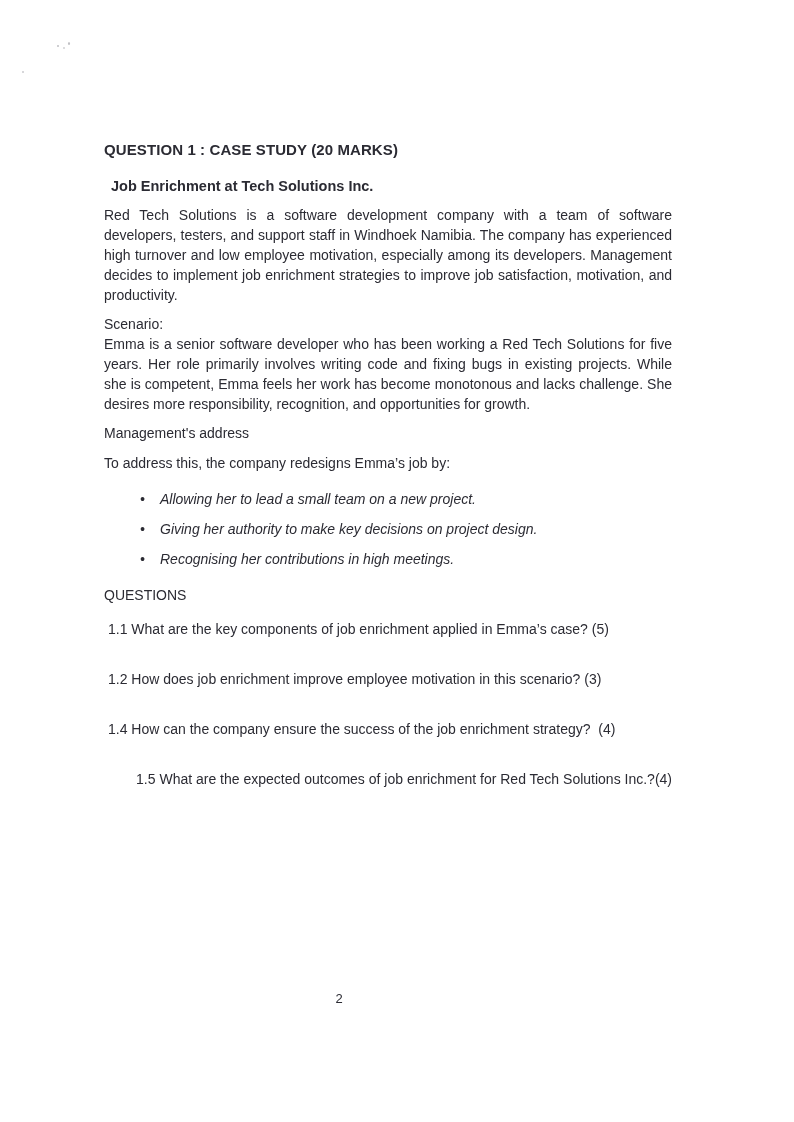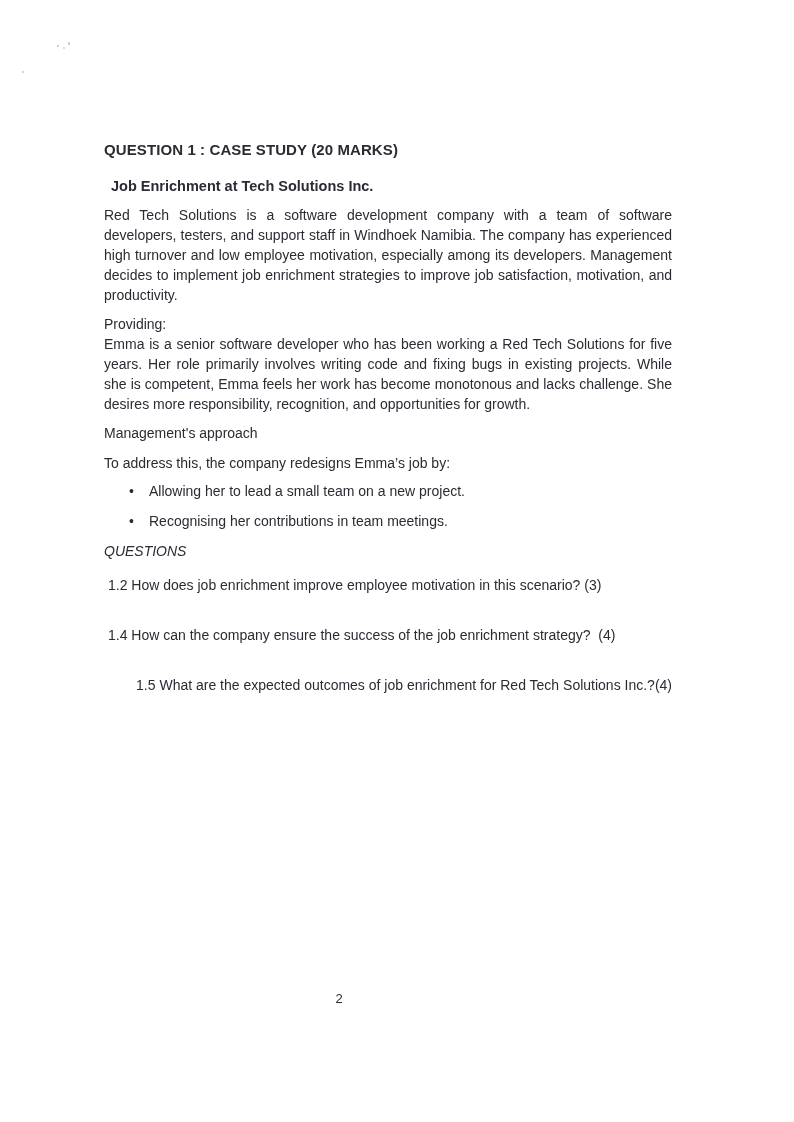--- a/index.html
+++ b/index.html
@@ -41,36 +41,37 @@
   .label { margin: 0; }
   .para {
     margin: 0;
     text-align: justify;
     text-justify: inter-word;
   }
   .approach-label { margin: 0 0 10px 0; }
   .intro { margin: 0 0 8px 0; }
   .bullets {
     list-style: none;
-    margin: 5px;
+    margin: 16px;
     padding: 0;
+    font-style: italic;
   }
   .bullets li {
     position: relative;
     padding-left: 40px;
     margin: 0 0 10px 0;
   }
   .bullets li::before {
     content: "\2022";
     position: absolute;
     left: 20px;
     top: 0;
     font-size: 14px;
   }
-  .questions-label { margin: 8px 0 4px 0; font-style: italic; }
+  .questions-label { margin: 8px 0 4px 0; }
   .question {
     margin: 14px 0 30px 0;
     padding-left: 4px;
   }
   .question:last-child { margin-bottom: 0; text-align: right; }
   .page-number {
     position: absolute;
     left: 0;
     right: 0;
     top: 991px;
@@ -105,40 +106,44 @@
 
     <div class="title">QUESTION 1 : CASE STUDY (20 MARKS)</div>
 
     <div class="subtitle">Job Enrichment at Tech Solutions Inc.</div>
 
     <div class="block">
       <p class="para">Red Tech Solutions is a software development company with a team of software developers, testers, and support staff in Windhoek Namibia. The company has experienced high turnover and low employee motivation, especially among its developers. Management decides to implement job enrichment strategies to improve job satisfaction, motivation, and productivity.</p>
     </div>
 
     <div class="block">
-      <div class="label">Providing:</div>
+      <div class="label">Scenario:</div>
       <p class="para">Emma is a senior software developer who has been working a Red Tech Solutions for five years. Her role primarily involves writing code and fixing bugs in existing projects. While she is competent, Emma feels her work has become monotonous and lacks challenge. She desires more responsibility, recognition, and opportunities for growth.</p>
     </div>
 
-    <div class="label approach-label">Management's approach</div>
+    <div class="label approach-label">Management's address</div>
 
     <p class="intro">To address this, the company redesigns Emma’s job by:</p>
 
     <ul class="bullets">
       <li>
         <span>Allowing her to lead a small team on a new project.</span>
       </li>
       <li>
-        <span>Recognising her contributions in team meetings.</span>
+        <span>Giving her authority to make key decisions on project design.</span>
+      </li>
+      <li>
+        <span>Recognising her contributions in high meetings.</span>
       </li>
     </ul>
 
     <div class="label questions-label">QUESTIONS</div>
 
     <div class="questions">
+      <p class="question">1.1 What are the key components of job enrichment applied in Emma’s case? (5)</p>
       <p class="question">1.2 How does job enrichment improve employee motivation in this scenario? (3)</p>
       <p class="question">1.4 How can the company ensure the success of the job enrichment strategy?&nbsp; (4)</p>
       <p class="question">1.5 What are the expected outcomes of job enrichment for Red Tech Solutions Inc.?(4)</p>
     </div>
 
   </div>
 
   <div class="page-number">2</div>
 
 </div>

